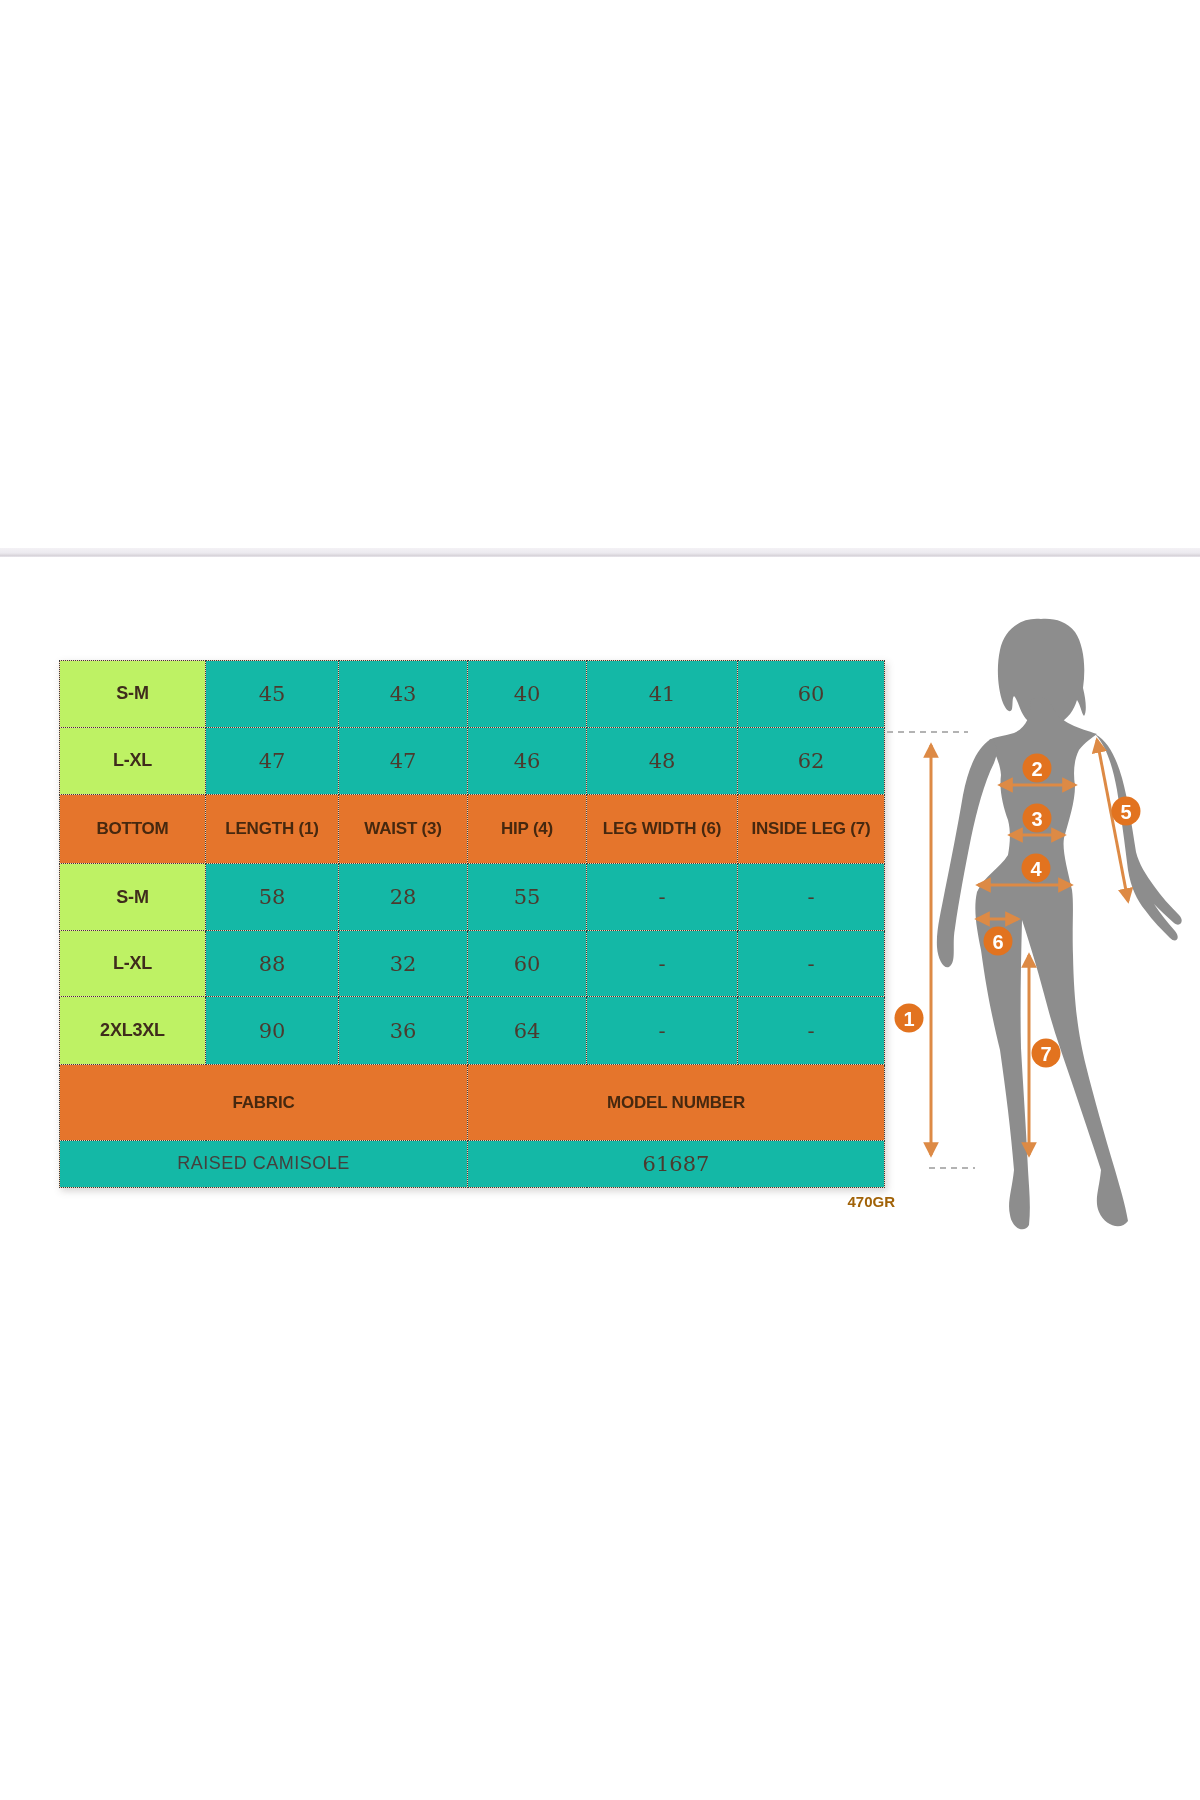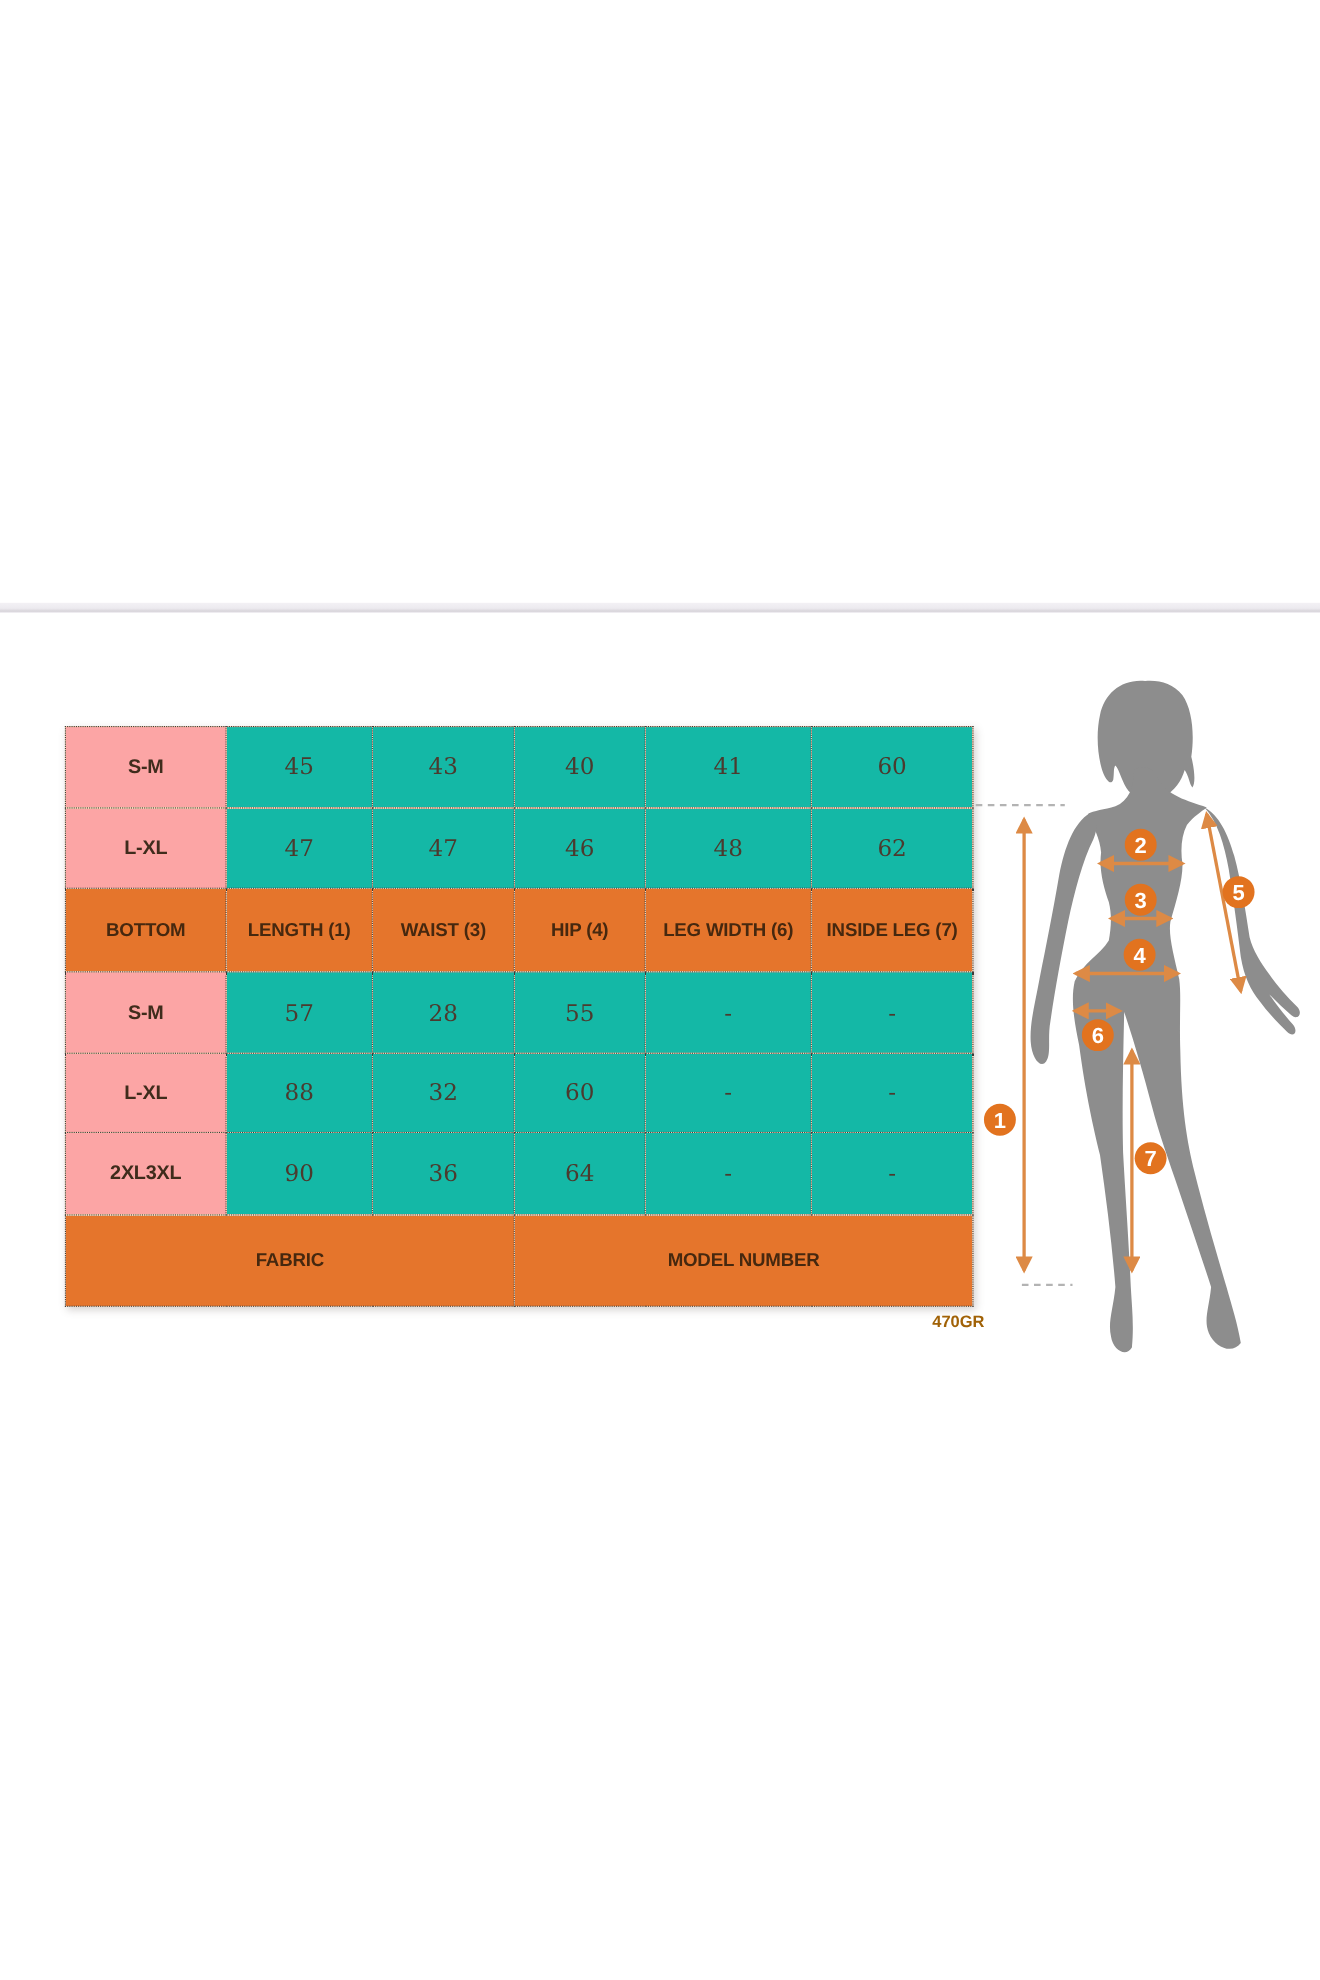--- a/index.html
+++ b/index.html
@@ -20,21 +20,21 @@
   .size-table td{
     border:1.7px dotted #3c3a38;
     text-align:center;vertical-align:middle;
     padding:0 2px;overflow:hidden;
   }
   .size-table .hdr td{
     background:#e5752c;color:#46280f;
     font-weight:bold;font-size:17px;letter-spacing:-0.2px;line-height:1.15;
   }
   .size-table .lbl{
-    background:#fca5a5;color:#3f2c1c;font-weight:bold;font-size:18px;letter-spacing:-0.2px;
+    background:#bef264;color:#3f2c1c;font-weight:bold;font-size:18px;letter-spacing:-0.2px;
   }
   .size-table .val{
     background:#14b8a6;color:#4c3a2e;
     font-family:"DejaVu Serif", serif;font-size:21px;
   }
   .size-table .fabric-val{
     font-family:"Liberation Sans", sans-serif;font-size:18px;letter-spacing:0.5px;color:#44403d;
   }
   tr.rh1{height:62px;} tr.rh2{height:54px;} tr.rh3{height:54px;} tr.rh4{height:57px;}
   tr.rh5{height:56px;} tr.rh6{height:54px;} tr.rh7{height:53px;} tr.rh8{height:55px;}
@@ -84,21 +84,21 @@
     <tr class="hdr rh5">
       <td>BOTTOM</td>
       <td>LENGTH (1)</td>
       <td>WAIST (3)</td>
       <td>HIP (4)</td>
       <td>LEG WIDTH (6)</td>
       <td>INSIDE LEG (7)</td>
     </tr>
     <tr class="rh6">
       <td class="lbl">S-M</td>
-      <td class="val">57</td>
+      <td class="val">58</td>
       <td class="val">28</td>
       <td class="val">55</td>
       <td class="val">-</td>
       <td class="val">-</td>
     </tr>
     <tr class="rh7">
       <td class="lbl">L-XL</td>
       <td class="val">88</td>
       <td class="val">32</td>
       <td class="val">60</td>
@@ -109,20 +109,24 @@
       <td class="lbl">2XL3XL</td>
       <td class="val">90</td>
       <td class="val">36</td>
       <td class="val">64</td>
       <td class="val">-</td>
       <td class="val">-</td>
     </tr>
     <tr class="hdr rh9">
       <td colspan="3">FABRIC</td>
       <td colspan="3">MODEL NUMBER</td>
+    </tr>
+    <tr class="rh10">
+      <td colspan="3" class="val fabric-val">RAISED CAMISOLE</td>
+      <td colspan="3" class="val">61687</td>
     </tr>
   </tbody>
     </table>
 
   <div class="weight-note">470GR</div>
 
   <svg class="figure-svg" viewBox="880 590 320 680" xmlns="http://www.w3.org/2000/svg">
     <defs>
       <marker id="ah" viewBox="0 0 10 10" refX="8.2" refY="5" markerWidth="5.2" markerHeight="5.2" orient="auto-start-reverse">
         <path d="M0,0 L10,5 L0,10 z" fill="#dd8a45"></path>

